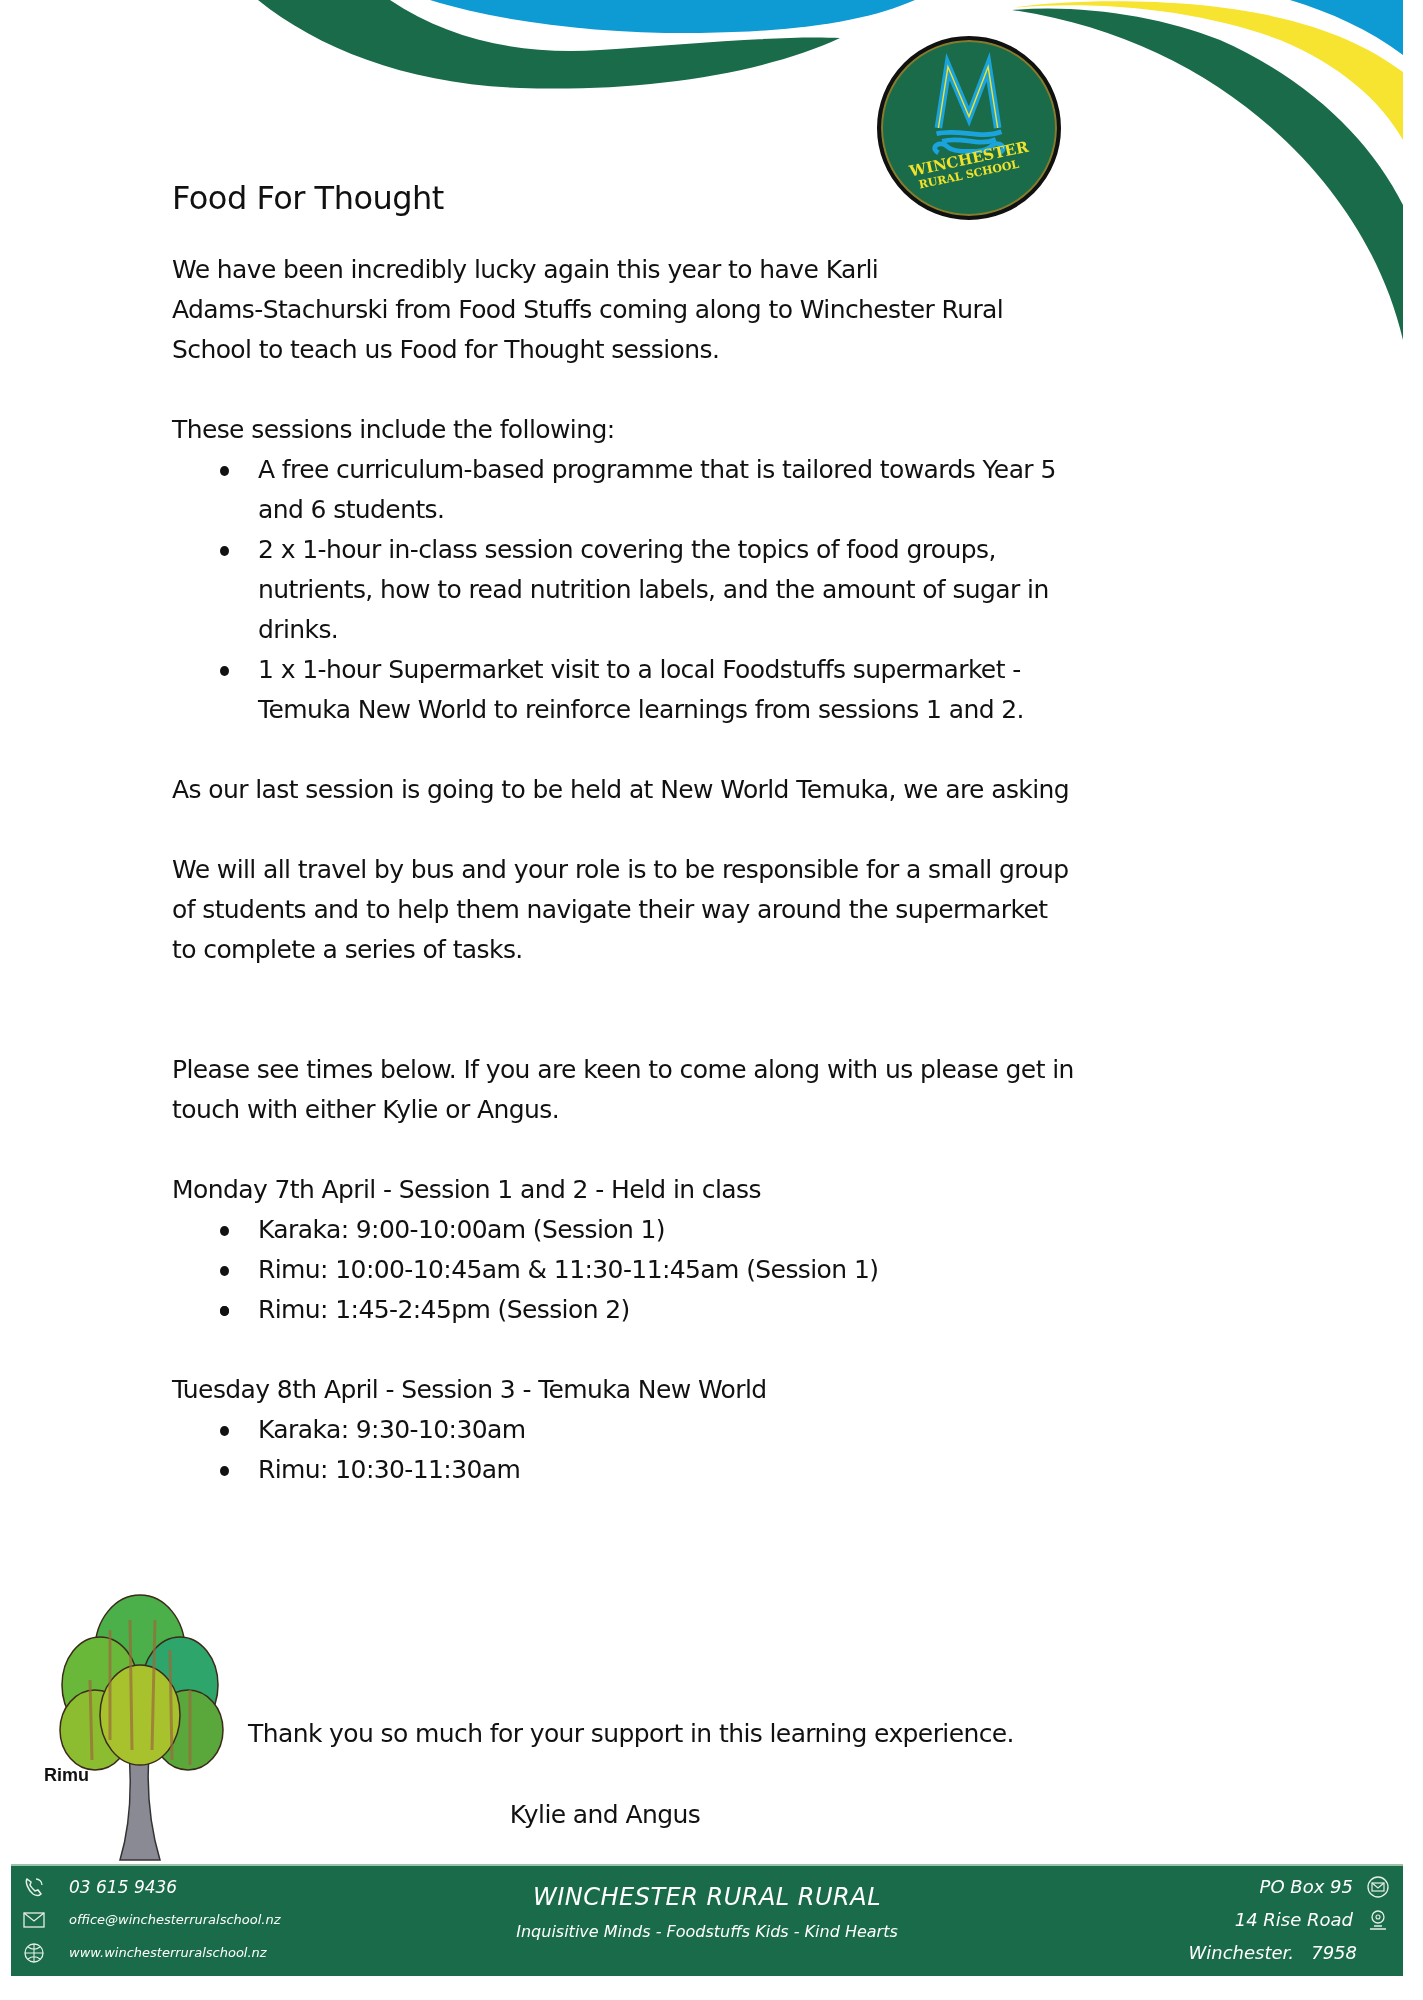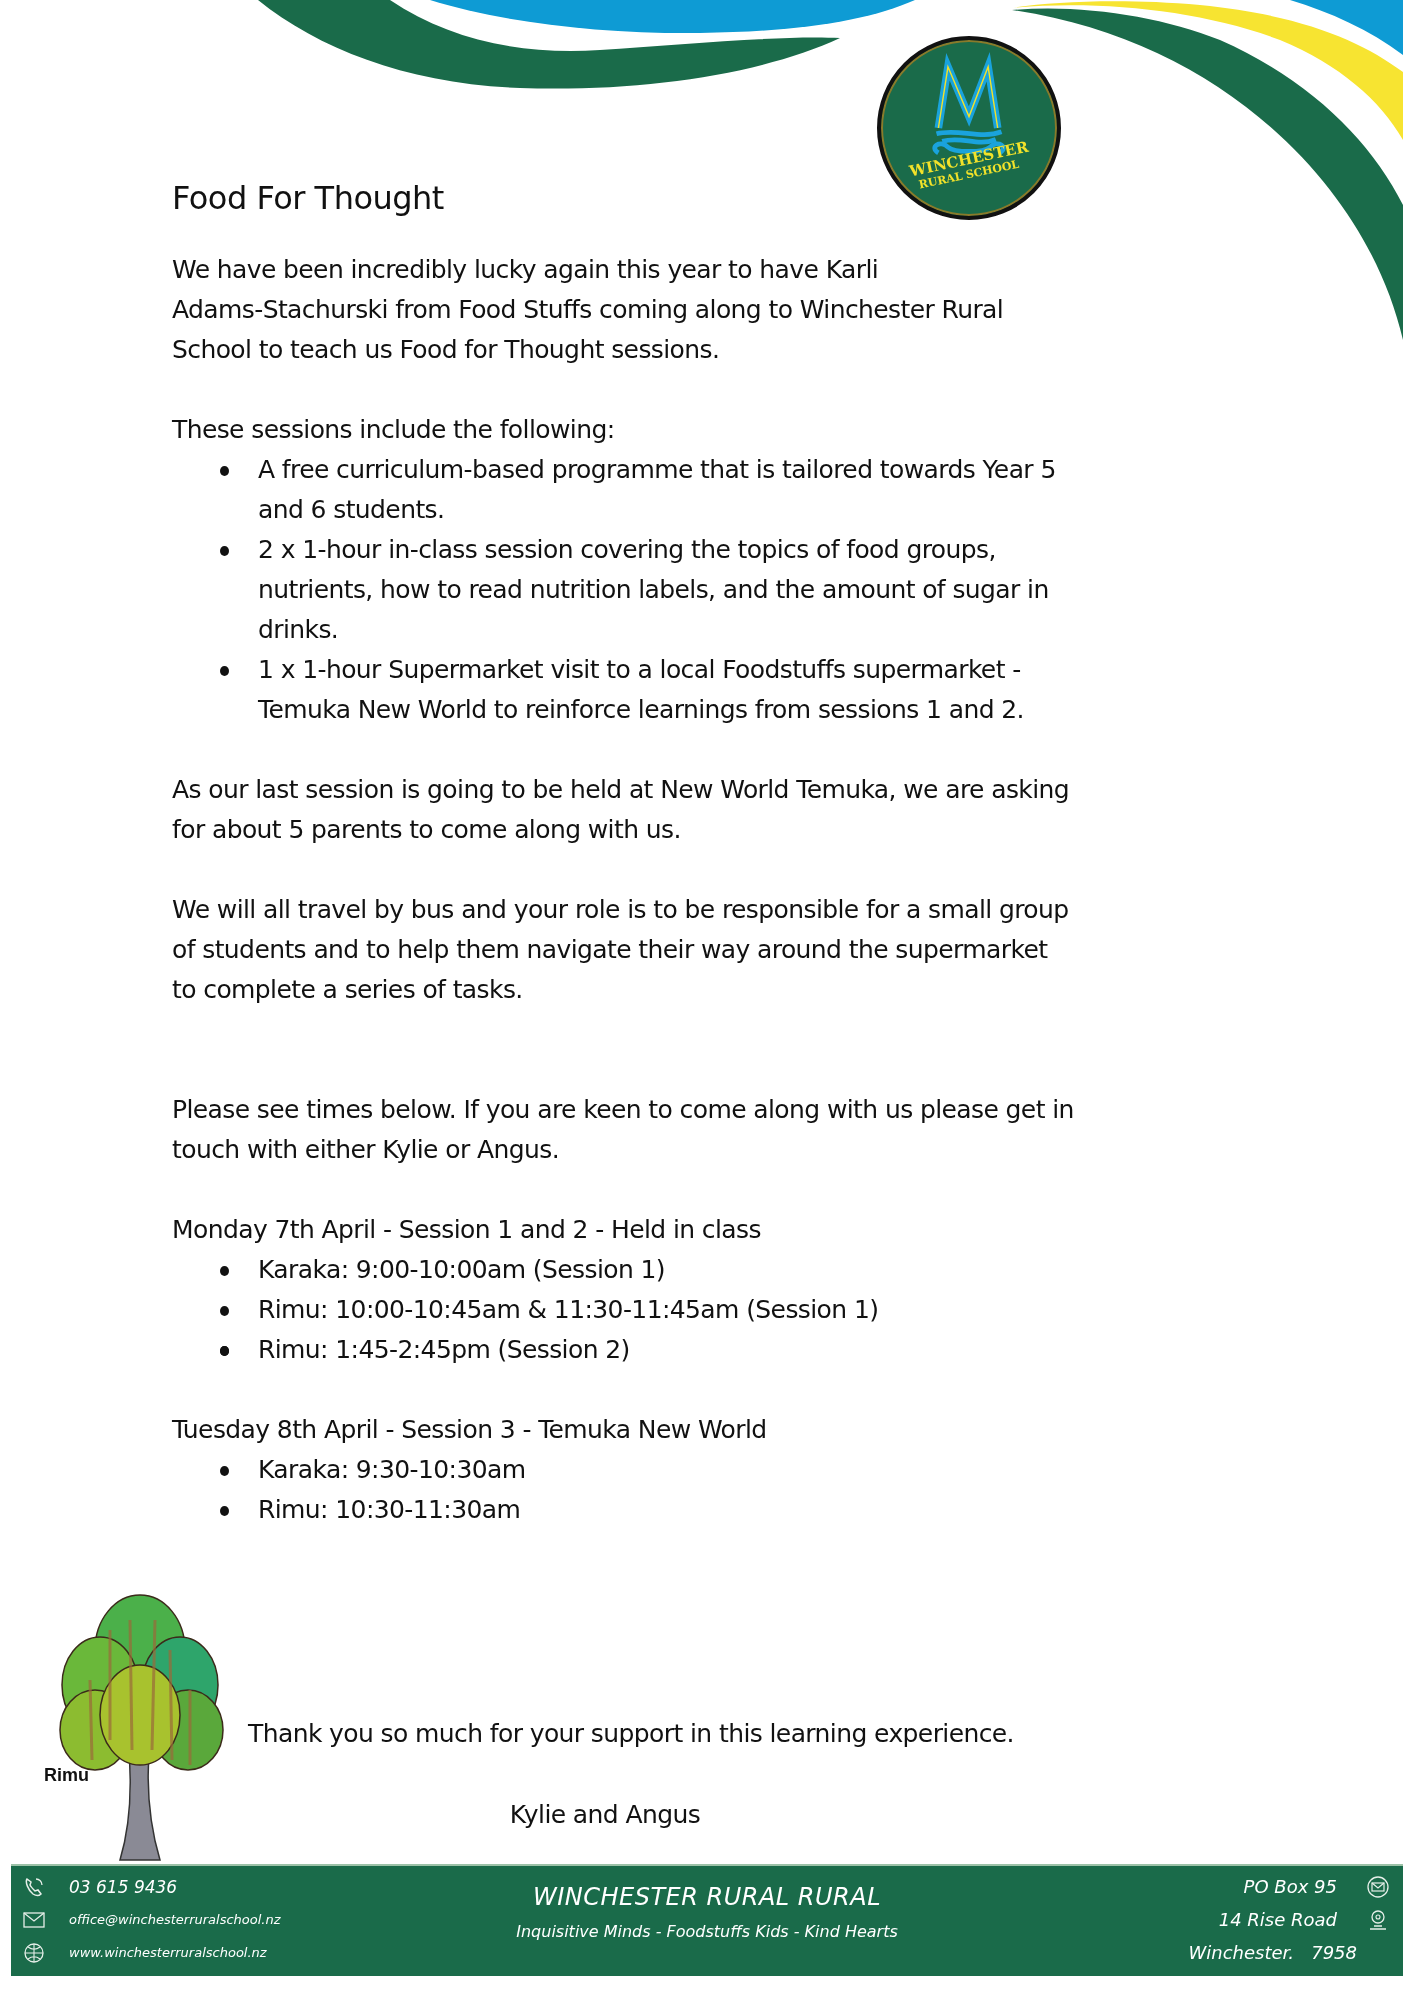--- a/index.html
+++ b/index.html
@@ -53,21 +53,21 @@
       border-top: 2px solid #9cc2a8;
     }
     .f-left { position: absolute; left: 10px; top: 4px; }
     .f-row { display: flex; align-items: center; height: 33px; font-size: 17px; font-style: italic; font-weight: 200; }
     .f-row .ico { width: 26px; height: 24px; margin-right: 22px; display: inline-flex; align-items: center; justify-content: center; }
     .f-row.small { font-size: 13px; }
     .f-center { position: absolute; left: 0; width: 100%; top: 14px; text-align: center; }
     .f-school { font-size: 24px; font-style: italic; font-weight: 200; letter-spacing: 0.5px; line-height: 34px; }
     .f-motto { font-size: 16px; font-style: italic; font-weight: 200; margin-top: 8px; }
     .f-right { position: absolute; right: 12px; top: 4px; text-align: right; }
-    .f-right .f-row { justify-content: flex-end; font-size: 18px; gap: 16px; }
+    .f-right .f-row { justify-content: flex-end; font-size: 18px; }
     .f-right .f-row .ico { margin-right: 0; margin-left: 12px; }
   </style>
 </head>
 <body>
 
 <svg class="decor" viewBox="0 0 1423 360">
 
   <path fill="#1a6b4a" d="M258,0 L390,0 C450,40 520,55 600,50 C680,45 780,35 840,38 C760,75 640,92 520,88 C410,84 320,50 258,0 Z"></path>
 
   <path fill="#0e9bd4" d="M430,0 L915,0 C870,20 800,32 700,33 C600,34 500,22 430,0 Z"></path>
@@ -112,21 +112,20 @@
       <span>nutrients, how to read nutrition labels, and the amount of sugar in</span><br>
       <span>drinks.</span></li>
     <li><span class="dot"></span>
       <span>1 x 1-hour Supermarket visit to a local Foodstuffs supermarket -</span><br>
       <span>Temuka New World to reinforce learnings from sessions 1 and 2.</span></li>
   </ul>
   <div class="gap2"></div>
 
   <p class="para">
     <span>As our last session is going to be held at New World Temuka, we are asking</span><br>
-    <span>for about 5 parents to come along with us.</span>
   </p>
   <div class="gap2"></div>
 
   <p class="para">
     <span>We will all travel by bus and your role is to be responsible for a small group</span><br>
     <span>of students and to help them navigate their way around the supermarket</span><br>
     <span>to complete a series of tasks.</span>
   </p>
   <div class="gap2"></div>
 

